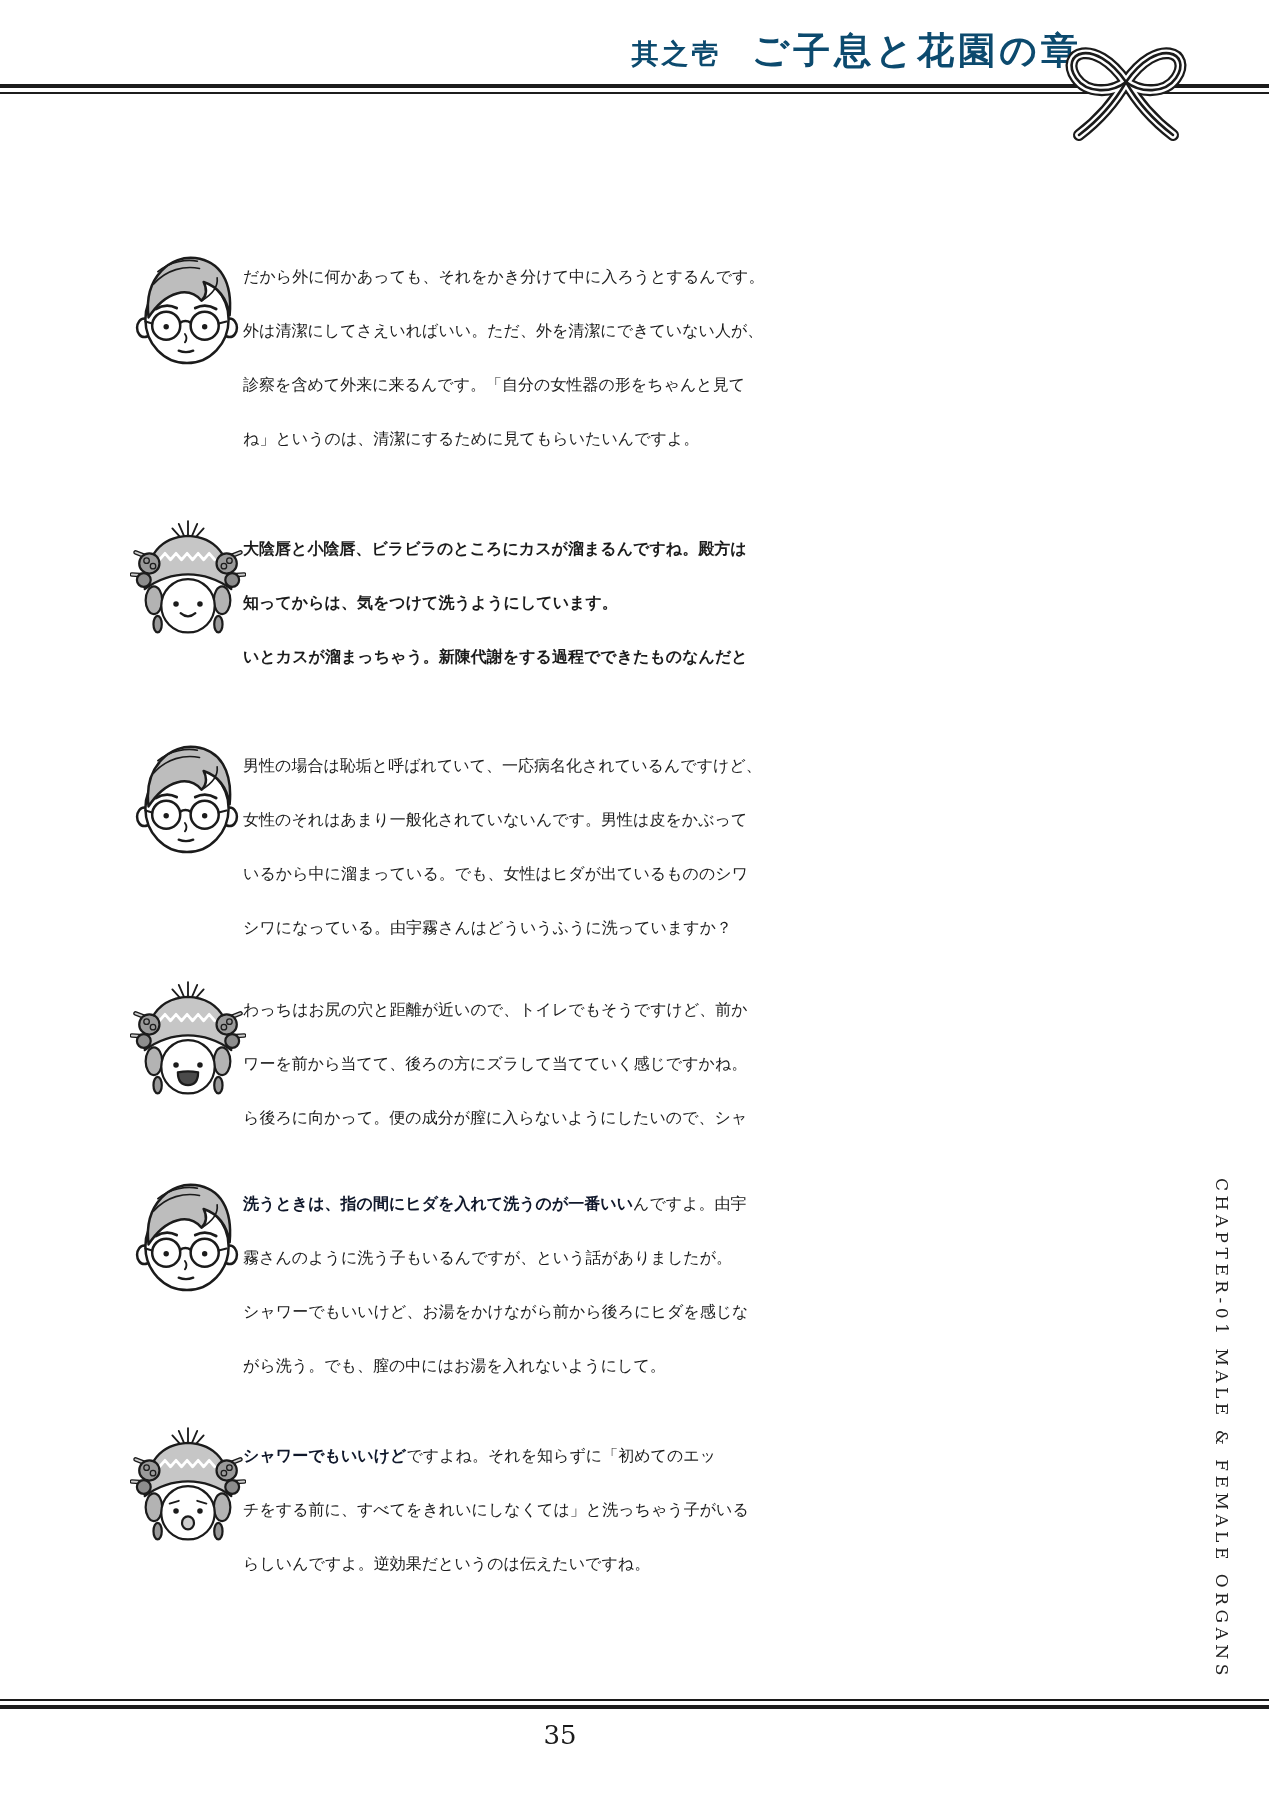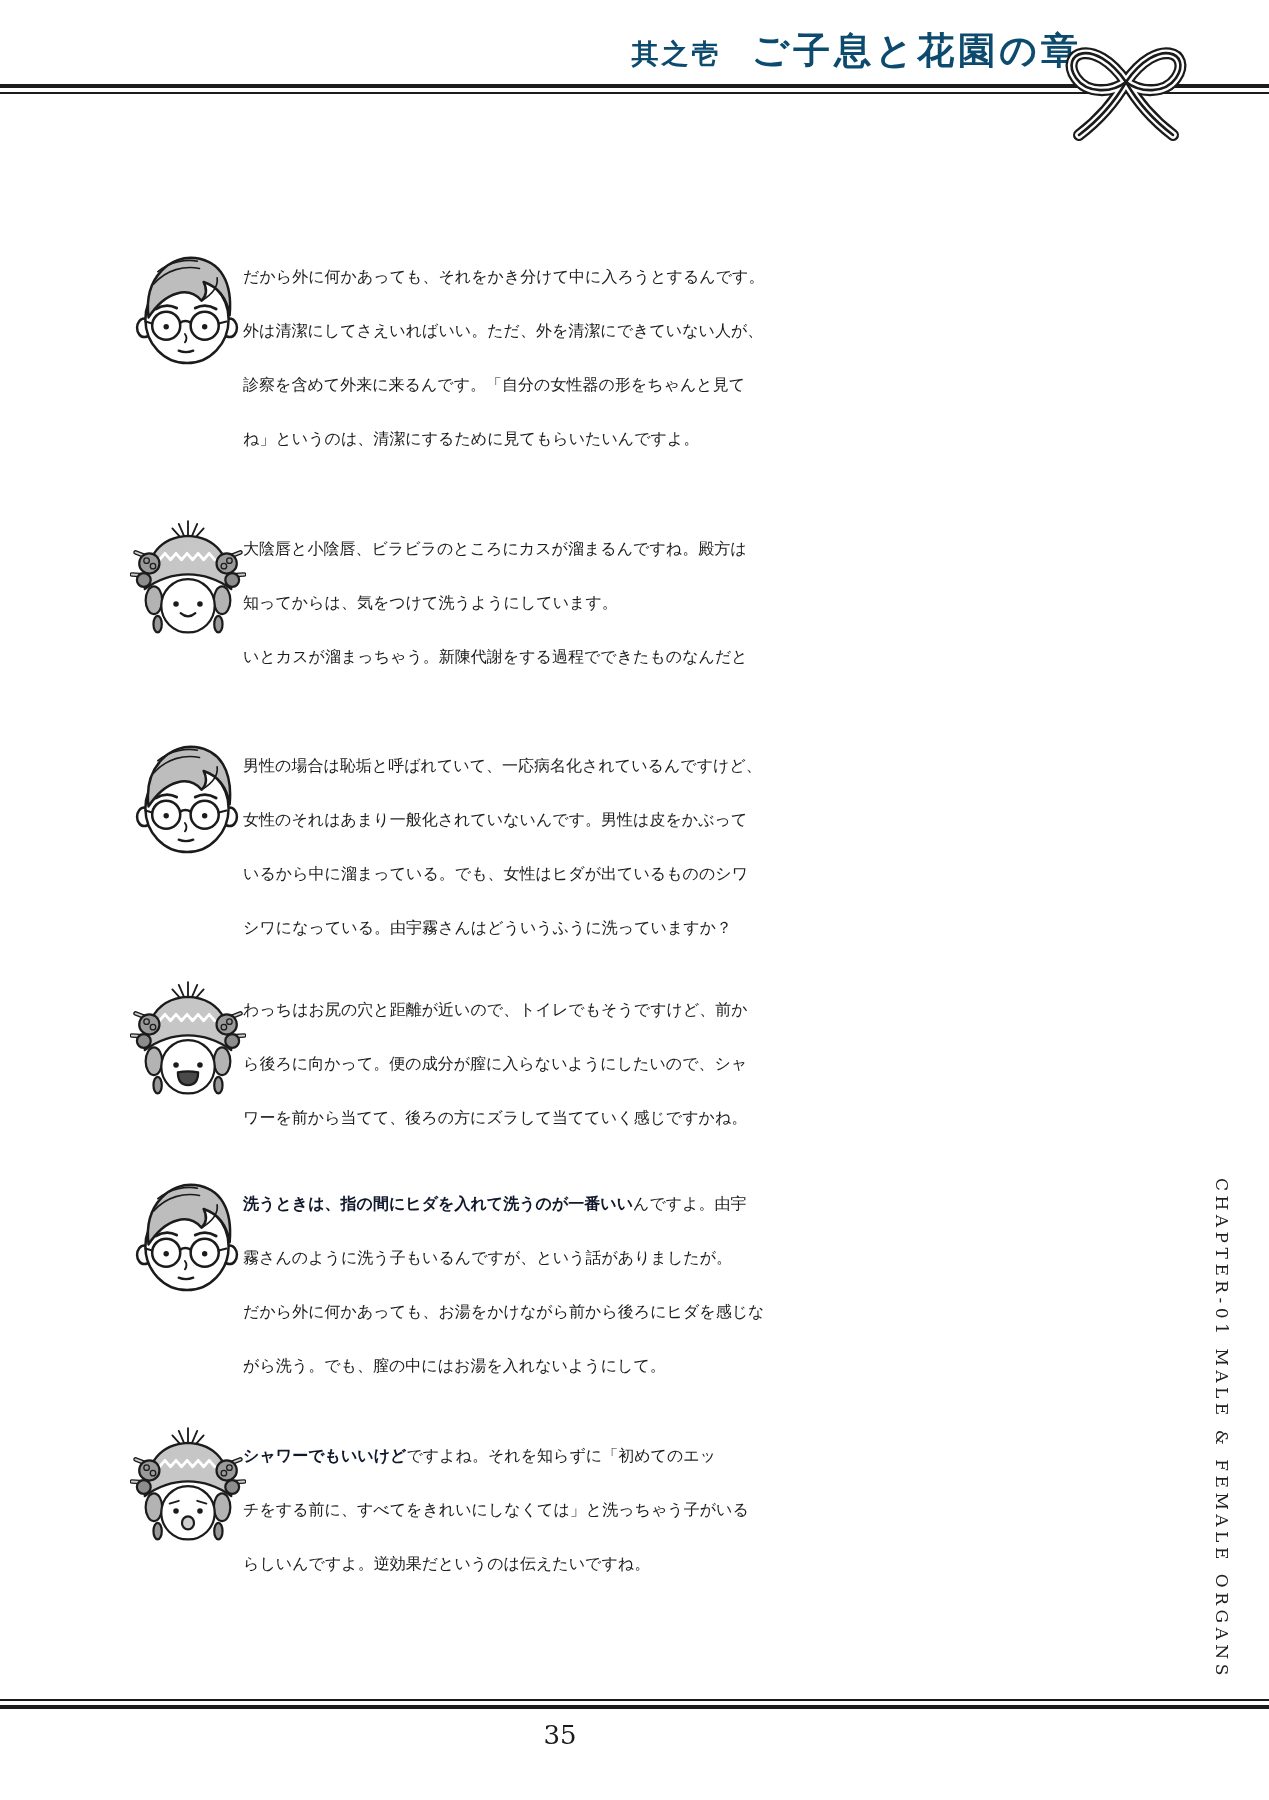--- a/index.html
+++ b/index.html
@@ -124,21 +124,21 @@
   <path d="M42,98 q7,3 14,0" stroke-width="2.2"></path>
 </g>
           </svg></div>
         <div>
           <div class="line">だから外に何かあっても、それをかき分けて中に入ろうとするんです。</div>
           <div class="line">外は清潔にしてさえいればいい。ただ、外を清潔にできていない人が、</div>
           <div class="line">診察を含めて外来に来るんです。「自分の女性器の形をちゃんと見て</div>
           <div class="line">ね」というのは、清潔にするために見てもらいたいんですよ。</div>
         </div>
       </div>
-      <div class="block" style="margin-top: 56px;">
+      <div class="block" style="margin-top: 56px; font-weight: bold;">
         <div class="avatar yuugiri"><svg width="116" height="136" viewBox="0 0 126 140">
 <g stroke="#1b1b1b" stroke-width="2.4" fill="none" stroke-linecap="round" stroke-linejoin="round">
   <path d="M63,6 L63,22" stroke-width="2"></path>
   <path d="M53,9 L59,23" stroke-width="2"></path>
   <path d="M73,9 L67,23" stroke-width="2"></path>
   <path d="M46,14 L56,25" stroke-width="2"></path>
   <path d="M80,14 L70,25" stroke-width="2"></path>
   <path d="M6,40 L42,54" stroke-width="5"></path>
   <path d="M6,40 L42,54" stroke="#cfcfcf" stroke-width="2"></path>
   <path d="M120,40 L84,54" stroke-width="5"></path>
@@ -234,22 +234,22 @@
   <circle cx="108" cy="49" r="3" stroke-width="1.4"></circle>
   <circle cx="15" cy="70" r="7.5" fill="#8d8d8d"></circle>
   <circle cx="111" cy="70" r="7.5" fill="#8d8d8d"></circle>
   <circle cx="50" cy="96" r="3" fill="#1b1b1b" stroke="none"></circle>
               <circle cx="76" cy="96" r="3" fill="#1b1b1b" stroke="none"></circle>
   <path d="M52,104 Q63,102 74,104 Q74,118 63,118 Q52,118 52,104 Z" fill="#4a4a4a"></path>
 </g>
           </svg></div>
         <div>
           <div class="line">わっちはお尻の穴と距離が近いので、トイレでもそうですけど、前か</div>
+          <div class="line">ワーを前から当てて、後ろの方にズラして当てていく感じですかね。</div>
           <div class="line">ら後ろに向かって。便の成分が膣に入らないようにしたいので、シャ</div>
-          <div class="line">ワーを前から当てて、後ろの方にズラして当てていく感じですかね。</div>
         </div>
       </div>
       <div class="block" style="margin-top: 32px;">
         <div class="avatar"><svg width="104" height="120" viewBox="0 0 100 114">
 <g stroke="#1b1b1b" stroke-width="2.4" fill="none" stroke-linecap="round" stroke-linejoin="round">
   <ellipse cx="9" cy="76" rx="7" ry="9" fill="#ffffff"></ellipse>
   <ellipse cx="91" cy="76" rx="7" ry="9" fill="#ffffff"></ellipse>
   <ellipse cx="50" cy="68" rx="40" ry="42" fill="#ffffff"></ellipse>
   <path d="M13,66 C8,26 36,6 58,9 C82,12 94,32 91,64 C88,46 78,36 66,32 C70,40 68,46 64,50 C52,36 30,40 13,66 Z" fill="#bdbdbd"></path>
   <path d="M22,22 C34,12 50,10 60,12" stroke-width="1.6"></path>
@@ -264,21 +264,21 @@
   <path d="M80.5,72 L88,70" stroke-width="2"></path>
   <circle cx="30" cy="75" r="2.6" fill="#1b1b1b" stroke="none"></circle>
   <circle cx="67" cy="75" r="2.6" fill="#1b1b1b" stroke="none"></circle>
   <path d="M48,82 q3,4 0,8" stroke-width="1.8"></path>
   <path d="M42,98 q7,3 14,0" stroke-width="2.2"></path>
 </g>
           </svg></div>
         <div>
           <div class="line"><span class="em">洗うときは、指の間にヒダを入れて洗うのが一番いい</span>んですよ。由宇</div>
           <div class="line">霧さんのように洗う子もいるんですが、という話がありましたが。</div>
-          <div class="line">だから外に何かあっても、お湯をかけながら前から後ろにヒダを感じな</div>
+          <div class="line">シャワーでもいいけど、お湯をかけながら前から後ろにヒダを感じな</div>
           <div class="line">がら洗う。でも、膣の中にはお湯を入れないようにして。</div>
         </div>
       </div>
       <div class="block" style="margin-top: 36px;">
         <div class="avatar yuugiri"><svg width="116" height="136" viewBox="0 0 126 140">
 <g stroke="#1b1b1b" stroke-width="2.4" fill="none" stroke-linecap="round" stroke-linejoin="round">
   <path d="M63,6 L63,22" stroke-width="2"></path>
   <path d="M53,9 L59,23" stroke-width="2"></path>
   <path d="M73,9 L67,23" stroke-width="2"></path>
   <path d="M46,14 L56,25" stroke-width="2"></path>

